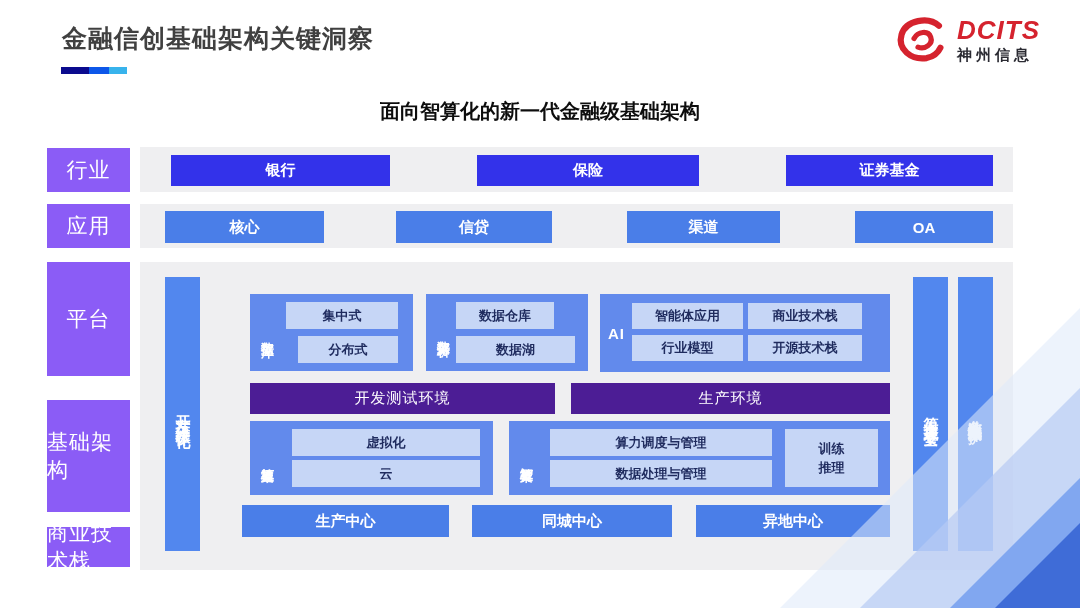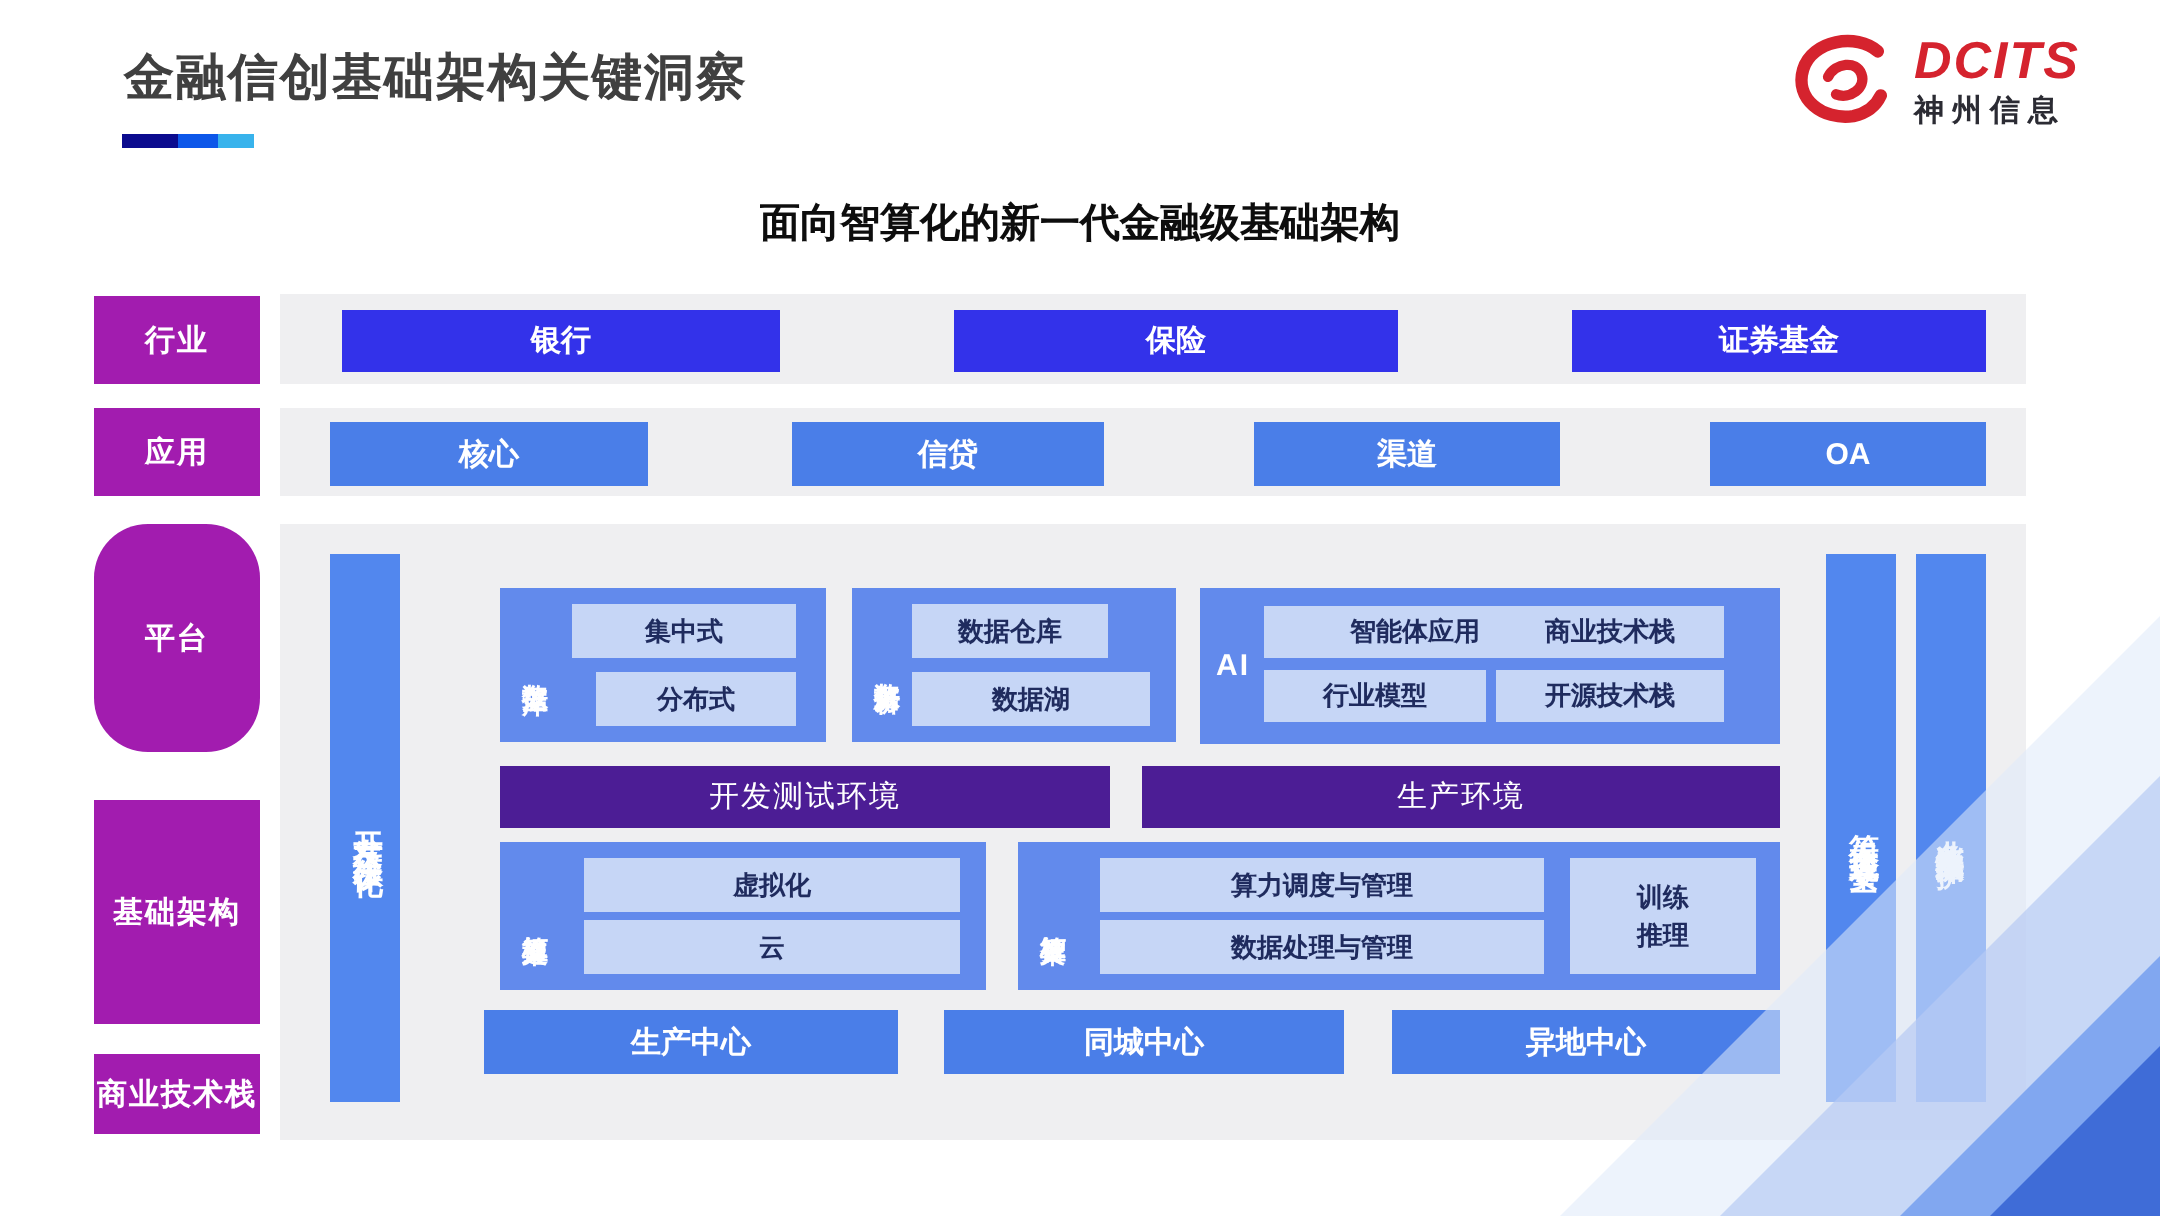--- a/index.html
+++ b/index.html
@@ -13,22 +13,22 @@
   .underline .s1{width:28px;background:#0b0b8e;}
   .underline .s2{width:20px;background:#0d57e9;}
   .underline .s3{width:18px;background:#38b3ec;}
   .logo{left:895px;top:16px;display:flex;align-items:center;gap:8px;}
   .logo .brand{color:#d5232e;font-size:26px;font-weight:800;font-style:italic;letter-spacing:1px;line-height:1;}
   .logo .company{color:#2b2b33;font-size:15px;font-weight:bold;letter-spacing:4px;margin-top:3px;}
   .subtitle{left:0;top:98px;width:1080px;text-align:center;font-size:20px;font-weight:bold;color:#0d0d0d;}
 
   
   .strip{background:#efeff1;}
-  .navy-label{background:#a21caf;color:#fff;display:flex;align-items:center;justify-content:center;
-              font-weight:bold;font-size:15px;letter-spacing:1px;}
+  .navy-label{background:#8b5cf6;color:#fff;display:flex;align-items:center;justify-content:center;
+              font-weight:normal;font-size:21px;letter-spacing:1px;}
 
   
   .btn{display:flex;align-items:center;justify-content:center;color:#fff;font-weight:bold;font-size:15px;}
   .btn.industry{background:#3332ea;}
   .btn.app{background:#4a7ee8;}
   .envbar{background:#4c1d95;display:flex;align-items:center;justify-content:center;
           color:#fff;font-weight:normal;font-size:15px;letter-spacing:1px;}
 
   
   .vbar{background:#5287ee;color:#fff;font-weight:bold;font-size:15px;letter-spacing:3px;
@@ -73,21 +73,21 @@
   </div>
 
   <div class="abs subtitle">面向智算化的新一代金融级基础架构</div>
 
   <div class="abs strip" style="left:140px;top:147px;width:873px;height:45px;"></div>
   <div class="abs strip" style="left:140px;top:204px;width:873px;height:44px;"></div>
   <div class="abs strip" style="left:140px;top:262px;width:873px;height:308px;"></div>
 
   <div class="abs navy-label" style="left:47px;top:148px;width:83px;height:44px;">行业</div>
   <div class="abs navy-label" style="left:47px;top:204px;width:83px;height:44px;">应用</div>
-  <div class="abs navy-label" style="left:47px;top:262px;width:83px;height:114px;border-radius:27px;">平台</div>
+  <div class="abs navy-label" style="left:47px;top:262px;width:83px;height:114px;">平台</div>
   <div class="abs navy-label" style="left:47px;top:400px;width:83px;height:112px;">基础架构</div>
   <div class="abs navy-label" style="left:47px;top:527px;width:83px;height:40px;">商业技术栈</div>
 
   <div class="abs btn industry" style="left:171px;top:155px;width:219px;height:31px;">银行</div>
   <div class="abs btn industry" style="left:477px;top:155px;width:222px;height:31px;">保险</div>
   <div class="abs btn industry" style="left:786px;top:155px;width:207px;height:31px;">证券基金</div>
 
   <div class="abs btn app" style="left:165px;top:211px;width:159px;height:32px;">核心</div>
   <div class="abs btn app" style="left:396px;top:211px;width:156px;height:32px;">信贷</div>
   <div class="abs btn app" style="left:627px;top:211px;width:153px;height:32px;">渠道</div>
@@ -104,21 +104,21 @@
   </div>
 
   <div class="abs group" style="left:426px;top:294px;width:162px;height:77px;">
     <div class="group-label">数据分析</div>
     <div class="item" style="left:30px;top:8px;width:98px;height:27px;">数据仓库</div>
     <div class="item" style="left:30px;top:42px;width:119px;height:27px;">数据湖</div>
   </div>
 
   <div class="abs group" style="left:600px;top:294px;width:290px;height:78px;">
     <div class="group-label horiz">AI</div>
-    <div class="item" style="left:32px;top:9px;width:111px;height:26px;padding-left:20px;">智能体应用</div>
+    <div class="item" style="left:32px;top:9px;width:111px;height:26px;">智能体应用</div>
     <div class="item" style="left:148px;top:9px;width:114px;height:26px;">商业技术栈</div>
     <div class="item" style="left:32px;top:41px;width:111px;height:26px;">行业模型</div>
     <div class="item" style="left:148px;top:41px;width:114px;height:26px;">开源技术栈</div>
   </div>
 
   <div class="abs envbar" style="left:250px;top:383px;width:305px;height:31px;">开发测试环境</div>
   <div class="abs envbar" style="left:571px;top:383px;width:319px;height:31px;">生产环境</div>
 
   <div class="abs group" style="left:250px;top:421px;width:243px;height:74px;">
     <div class="group-label" style="letter-spacing:0;">通算框架</div>

